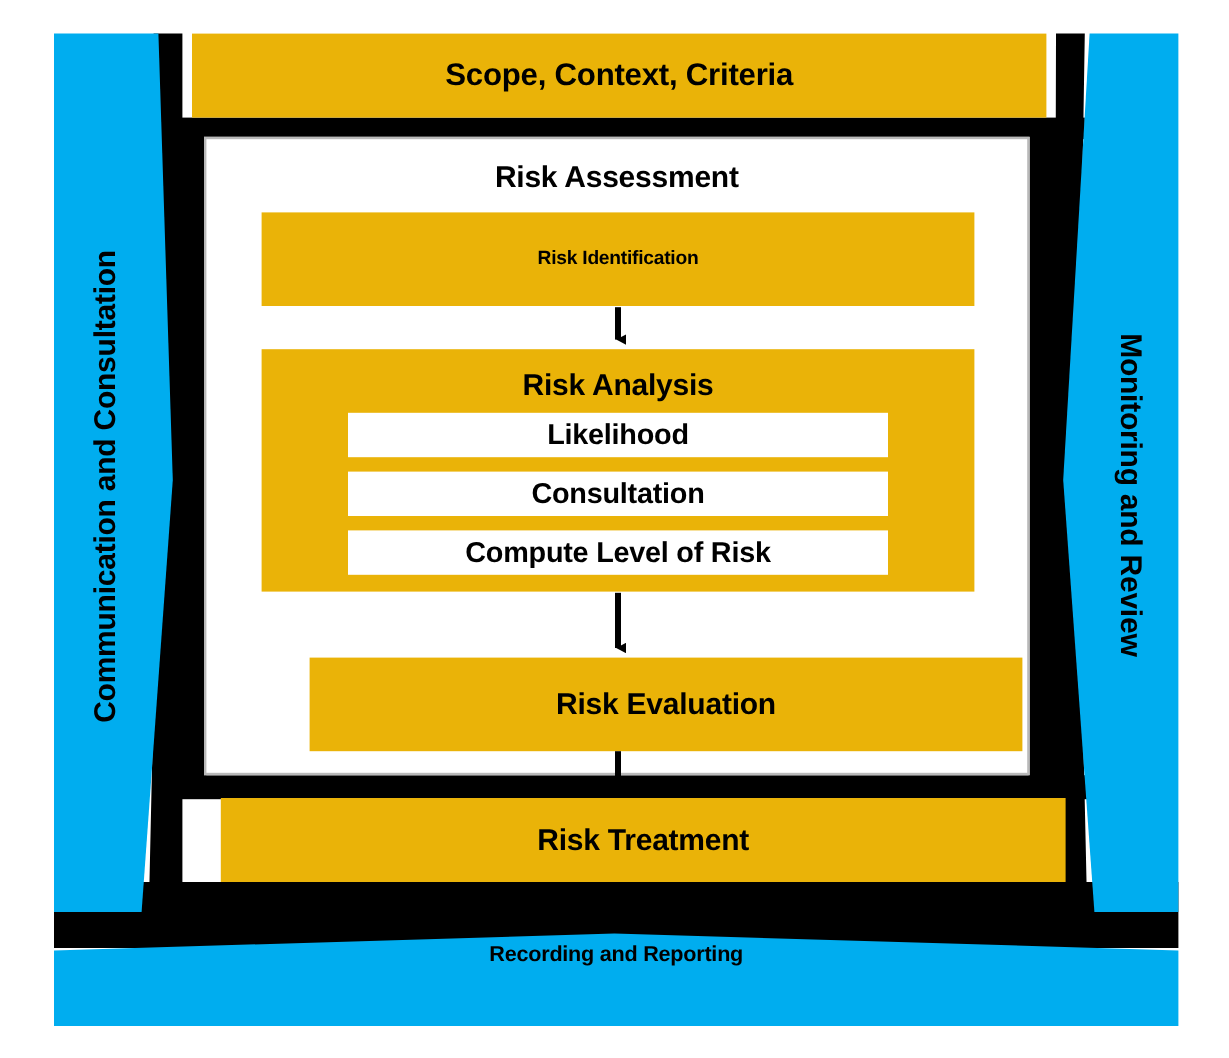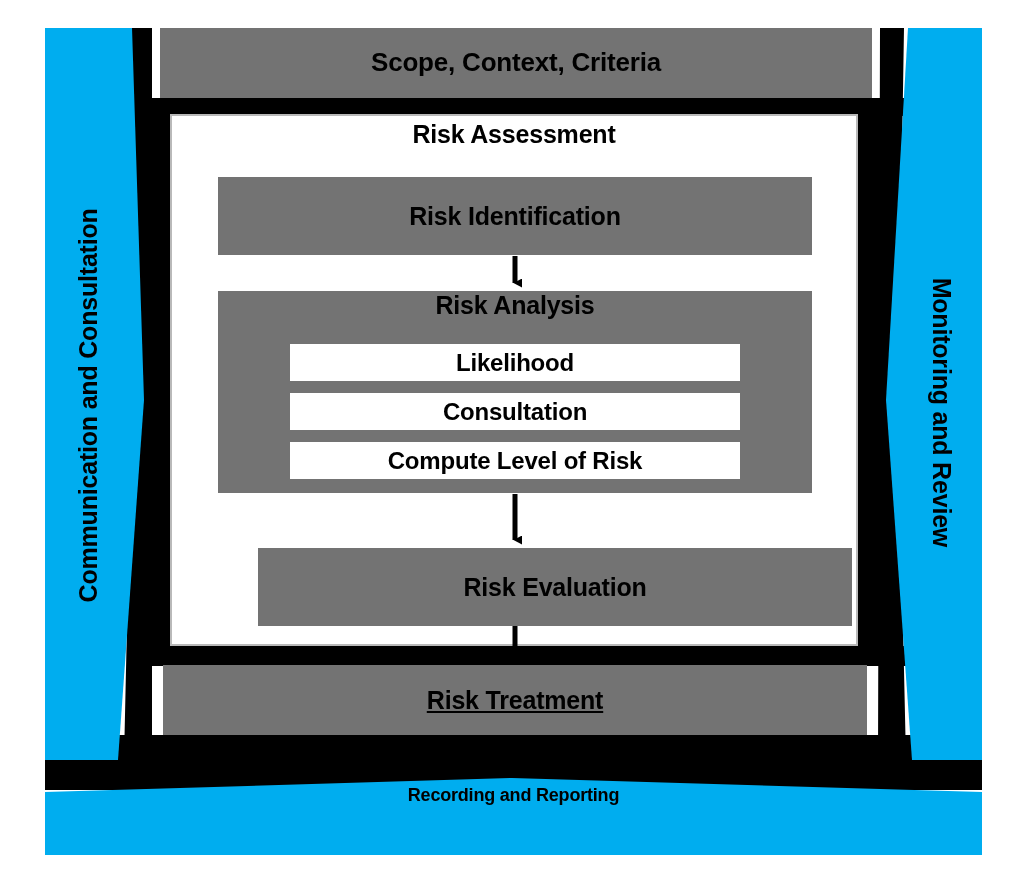--- a/index.html
+++ b/index.html
@@ -30,21 +30,21 @@
 
   
   .blk {
     position: absolute;
     display: flex;
     align-items: center;
     justify-content: center;
     box-sizing: border-box;
   }
   .blue {
-    background: #737373;
+    background: #eab308;
   }
   .white {
     background: #ffffff;
   }
 
   .label {
     color: #000000;
     font-weight: bold;
     text-align: center;
     line-height: 1.15;
@@ -58,33 +58,33 @@
 
   
   #risk-assessment-box {
     left: 170px; top: 114px; width: 688px; height: 532px;
     border: 2px solid #b9b9b9;
     background: #ffffff;
     display: block;
   }
   #risk-assessment-title {
     position: absolute;
-    left: 0; top: 4px; width: 100%;
+    left: 0; top: 18px; width: 100%;
     font-size: 25px;
   }
 
   
   #risk-identification { left: 218px; top: 177px; width: 594px; height: 78px; }
-  #risk-identification .label { font-size: 25px; }
+  #risk-identification .label { font-size: 16px; }
 
   
   #risk-analysis { left: 218px; top: 291px; width: 594px; height: 202px; display: block; }
   #risk-analysis-title {
     position: absolute;
-    left: 0; top: 0; width: 100%;
+    left: 0; top: 16px; width: 100%;
     font-size: 25px;
   }
   .sub-box {
     position: absolute;
     left: 72px;
     width: 450px;
     height: 37px;
     background: #ffffff;
     display: flex;
     align-items: center;
@@ -93,21 +93,21 @@
   .sub-box .label { font-size: 24px; }
   #sub-likelihood  { top: 53px; }
   #sub-consequence { top: 102px; }
   #sub-compute     { top: 151px; }
 
   
   #risk-evaluation { left: 218px; top: 548px; width: 594px; height: 78px; margin-left: 40px; }
   #risk-evaluation .label { font-size: 25px; }
 
   
-  #risk-treatment { left: 163px; top: 665px; width: 704px; height: 70px; text-decoration: underline; }
+  #risk-treatment { left: 184px; top: 665px; width: 704px; height: 70px; }
   #risk-treatment .label { font-size: 25px; }
 
   
   #recording-label {
     position: absolute;
     left: 45px; top: 785px; width: 937px;
     font-size: 18px;
   }
 
   

